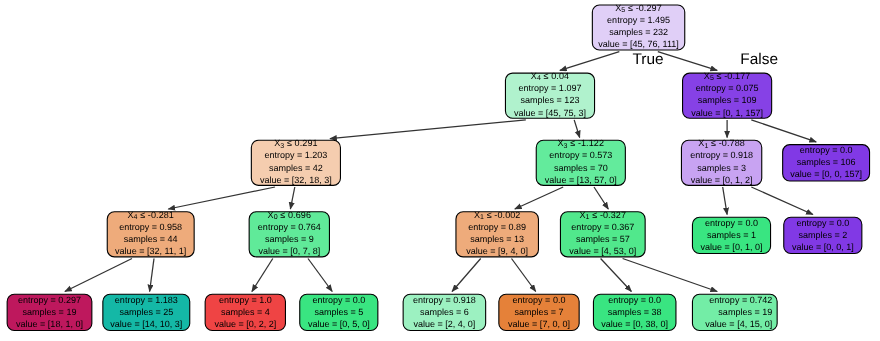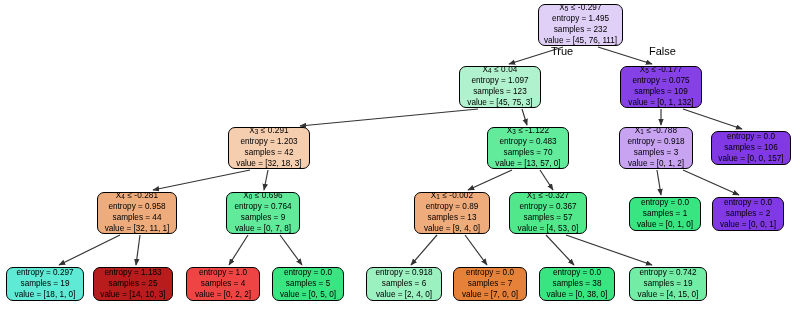--- a/index.html
+++ b/index.html
@@ -44,23 +44,24 @@
   }
   .node .cond {
     letter-spacing: 0.1px;
   }
   .sub {
     font-size: 6.4px;
     vertical-align: -0.18em;
   }
   .branch-label {
     position: absolute;
-    font-size: 11px;
+    font-size: 14px;
     color: #000000;
     white-space: nowrap;
+    margin-left: 24px;
   }
 </style>
 </head>
 <body>
 
 <div id="tree-canvas">
 
   <svg id="edge-layer" viewBox="0 0 800 310" width="800" height="310">
     <defs>
       <marker id="arw" markerWidth="7" markerHeight="7" refX="5.4" refY="2.4" orient="auto" markerUnits="strokeWidth">
@@ -114,31 +115,31 @@
       <div class="node" style="left: 459px; top: 66px; width: 82px; height: 42px; background: rgb(176, 242, 205);">
         <span class="line cond">X<span class="sub">4</span> ≤ 0.04</span>
         <span class="line">entropy = 1.097</span>
         <span class="line">samples = 123</span>
         <span class="line">value = [45, 75, 3]</span>
       </div>
       <div class="node" style="left: 620px; top: 66px; width: 82px; height: 42px; background: rgb(134, 65, 230);">
         <span class="line cond">X<span class="sub">5</span> ≤ -0.177</span>
         <span class="line">entropy = 0.075</span>
         <span class="line">samples = 109</span>
-        <span class="line">value = [0, 1, 132]</span>
+        <span class="line">value = [0, 1, 157]</span>
       </div>
       <div class="node" style="left: 228px; top: 127px; width: 82px; height: 42px; background: rgb(245, 205, 175);">
         <span class="line cond">X<span class="sub">3</span> ≤ 0.291</span>
         <span class="line">entropy = 1.203</span>
         <span class="line">samples = 42</span>
         <span class="line">value = [32, 18, 3]</span>
       </div>
       <div class="node" style="left: 487px; top: 127px; width: 82px; height: 42px; background: rgb(99, 235, 156);">
         <span class="line cond">X<span class="sub">3</span> ≤ -1.122</span>
-        <span class="line">entropy = 0.483</span>
+        <span class="line">entropy = 0.573</span>
         <span class="line">samples = 70</span>
         <span class="line">value = [13, 57, 0]</span>
       </div>
       <div class="node" style="left: 619px; top: 127px; width: 74px; height: 42px; background: rgb(200, 163, 242);">
         <span class="line cond">X<span class="sub">1</span> ≤ -0.788</span>
         <span class="line">entropy = 0.918</span>
         <span class="line">samples = 3</span>
         <span class="line">value = [0, 1, 2]</span>
       </div>
       <div class="node" style="left: 711px; top: 131px; width: 80px; height: 34px; background: rgb(129, 57, 229);">
@@ -173,26 +174,26 @@
       <div class="node" style="left: 629px; top: 197px; width: 72px; height: 34px; background: rgb(57, 229, 129);">
         <span class="line">entropy = 0.0</span>
         <span class="line">samples = 1</span>
         <span class="line">value = [0, 1, 0]</span>
       </div>
       <div class="node" style="left: 712px; top: 197px; width: 72px; height: 34px; background: rgb(129, 57, 229);">
         <span class="line">entropy = 0.0</span>
         <span class="line">samples = 2</span>
         <span class="line">value = [0, 0, 1]</span>
       </div>
-      <div class="node" style="left: 6px; top: 267px; width: 78px; height: 34px; background: #5eead4;">
+      <div class="node" style="left: 6px; top: 267px; width: 78px; height: 34px; background: #be185d;">
         <span class="line">entropy = 0.297</span>
         <span class="line">samples = 19</span>
         <span class="line">value = [18, 1, 0]</span>
       </div>
-      <div class="node" style="left: 93px; top: 267px; width: 80px; height: 34px; background: #b91c1c;">
+      <div class="node" style="left: 93px; top: 267px; width: 80px; height: 34px; background: #14b8a6;">
         <span class="line">entropy = 1.183</span>
         <span class="line">samples = 25</span>
         <span class="line">value = [14, 10, 3]</span>
       </div>
       <div class="node" style="left: 186px; top: 267px; width: 74px; height: 34px; background: #ef4444;">
         <span class="line">entropy = 1.0</span>
         <span class="line">samples = 4</span>
         <span class="line">value = [0, 2, 2]</span>
       </div>
       <div class="node" style="left: 272px; top: 267px; width: 72px; height: 34px; background: rgb(57, 229, 129);">
@@ -208,19 +209,19 @@
       <div class="node" style="left: 453px; top: 267px; width: 74px; height: 34px; background: rgb(229, 129, 57);">
         <span class="line">entropy = 0.0</span>
         <span class="line">samples = 7</span>
         <span class="line">value = [7, 0, 0]</span>
       </div>
       <div class="node" style="left: 539px; top: 267px; width: 76px; height: 34px; background: rgb(57, 229, 129);">
         <span class="line">entropy = 0.0</span>
         <span class="line">samples = 38</span>
         <span class="line">value = [0, 38, 0]</span>
       </div>
-      <div class="node" style="left: 629px; top: 267px; width: 78px; height: 34px; background: rgb(115, 237, 166);">
+      <div class="node" style="left: 629px; top: 267px; width: 78px; height: 34px; background: rgb(115, 237, 166); align-items: flex-end;">
         <span class="line">entropy = 0.742</span>
         <span class="line">samples = 19</span>
         <span class="line">value = [4, 15, 0]</span>
       </div>
     </div>
 </div>
 
 </body></html>

